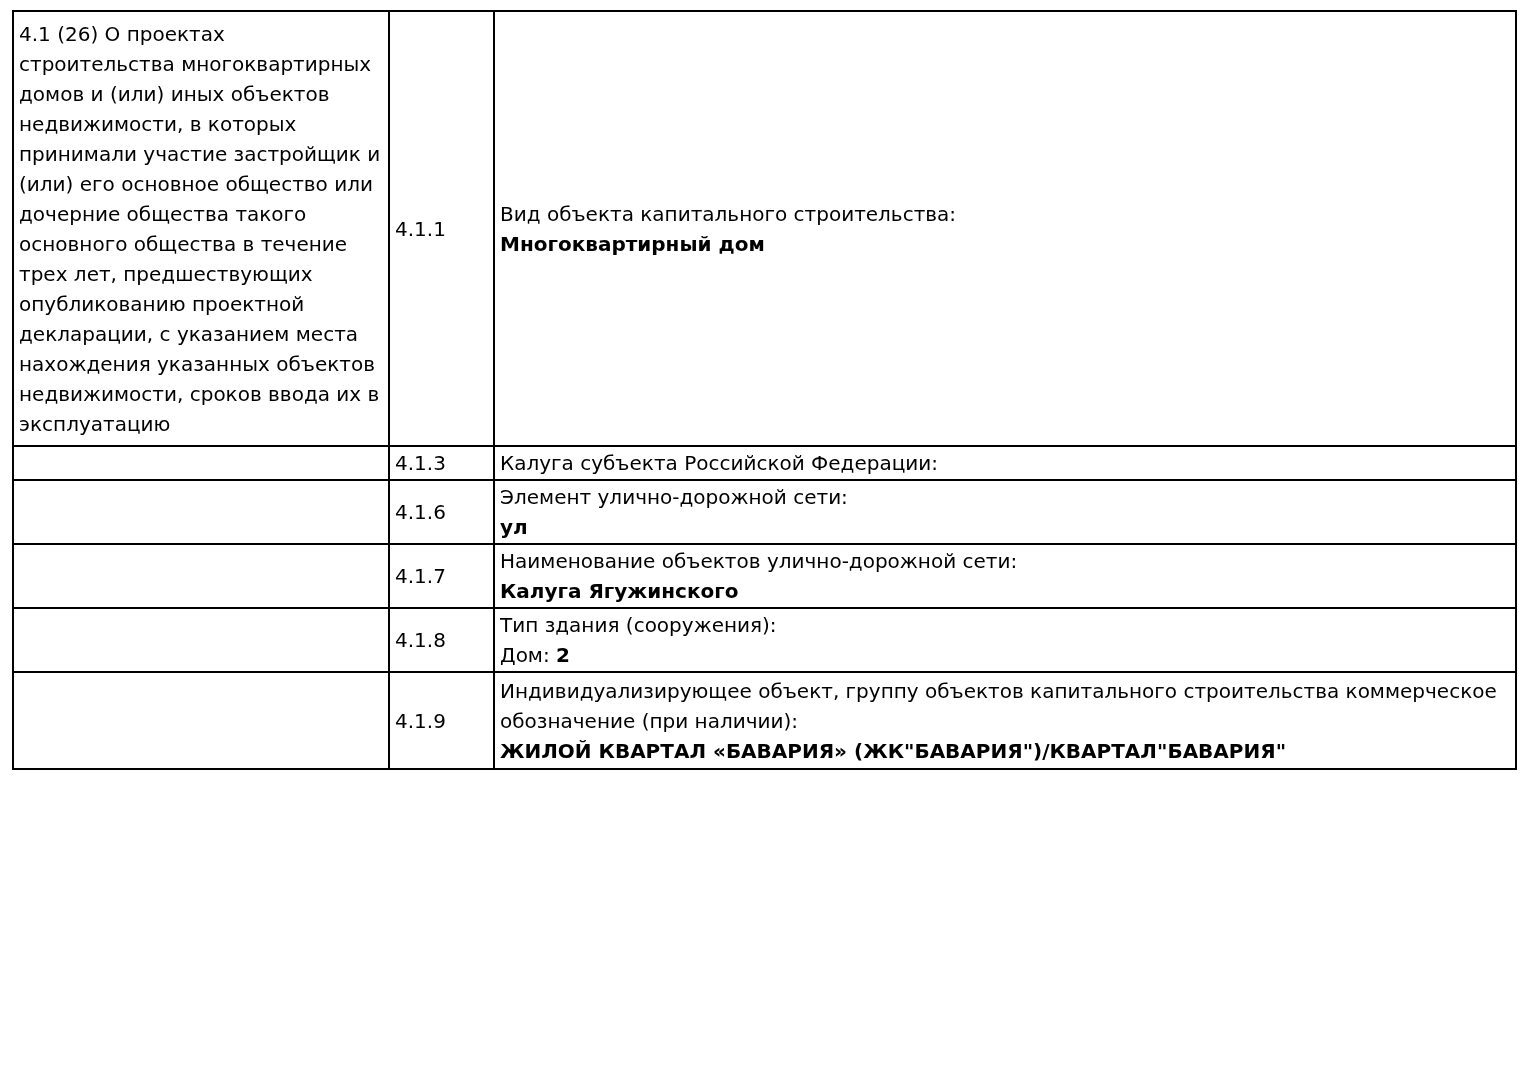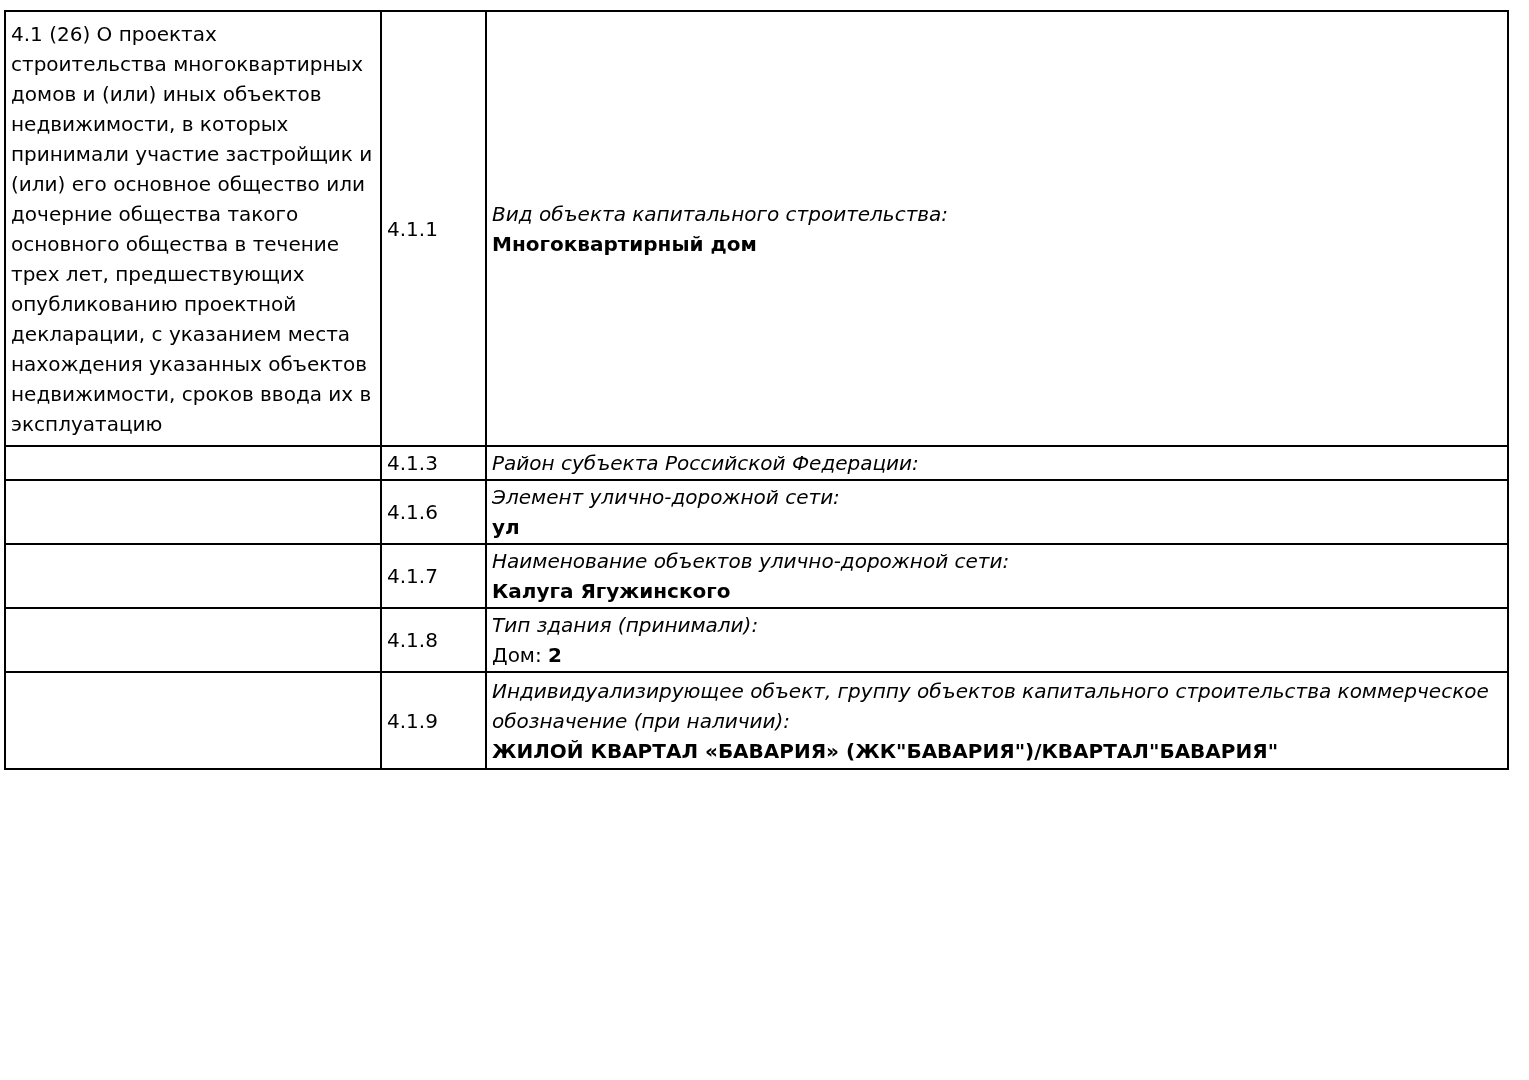--- a/index.html
+++ b/index.html
@@ -9,21 +9,21 @@
     background: #ffffff;
   }
   body {
     font-family: "DejaVu Sans", "Liberation Sans", sans-serif;
     color: #000000;
   }
   .page {
     width: 1529px;
     height: 1080px;
     background: #ffffff;
-    padding: 10px 4px;
+    padding: 10px 12px;
     overflow: hidden;
   }
   table.decl-table {
     border-collapse: collapse;
     table-layout: fixed;
     width: 1503px;
   }
   table.decl-table td {
     border: 2px solid #000000;
     padding: 1px 5px;
@@ -40,21 +40,21 @@
     width: 105px;
     border-radius: 6px;
   }
   td.col-content {
     width: 1022px;
   }
   tr.h-main  { height: 435px; }
   tr.h-2l    { height: 64px; }
   tr.h-1l    { height: 33px; }
   tr.h-3l    { height: 97px; }
-  .label { font-weight: normal; font-style: italic; }
+  .label { font-weight: normal; }
   .value { font-weight: bold; }
   .plain { font-weight: normal; margin-top: 17px; }
 </style>
 </head>
 <body>
 
 <div class="page">
   <table class="decl-table">
 
     <tbody>
@@ -71,21 +71,21 @@
       </td>
     </tr>
 
 
     <tr class="h-1l">
       <td class="col-desc"></td>
       <td class="col-num">
         <span>4.1.3</span>
       </td>
       <td class="col-content">
-        <div class="label">Район субъекта Российской Федерации:</div>
+        <div class="label">Калуга субъекта Российской Федерации:</div>
       </td>
     </tr>
 
 
 
     <tr class="h-2l">
       <td class="col-desc"></td>
       <td class="col-num">
         <span>4.1.6</span>
       </td>
@@ -105,21 +105,21 @@
         <div class="value">Калуга Ягужинского</div>
       </td>
     </tr>
 
     <tr class="h-2l">
       <td class="col-desc"></td>
       <td class="col-num">
         <span>4.1.8</span>
       </td>
       <td class="col-content">
-        <div class="label">Тип здания (принимали):</div>
+        <div class="label">Тип здания (сооружения):</div>
         <div><span class="plain">Дом: </span><span class="value">2</span></div>
       </td>
     </tr>
 
     <tr class="h-3l">
       <td class="col-desc"></td>
       <td class="col-num">
         <span>4.1.9</span>
       </td>
       <td class="col-content">

